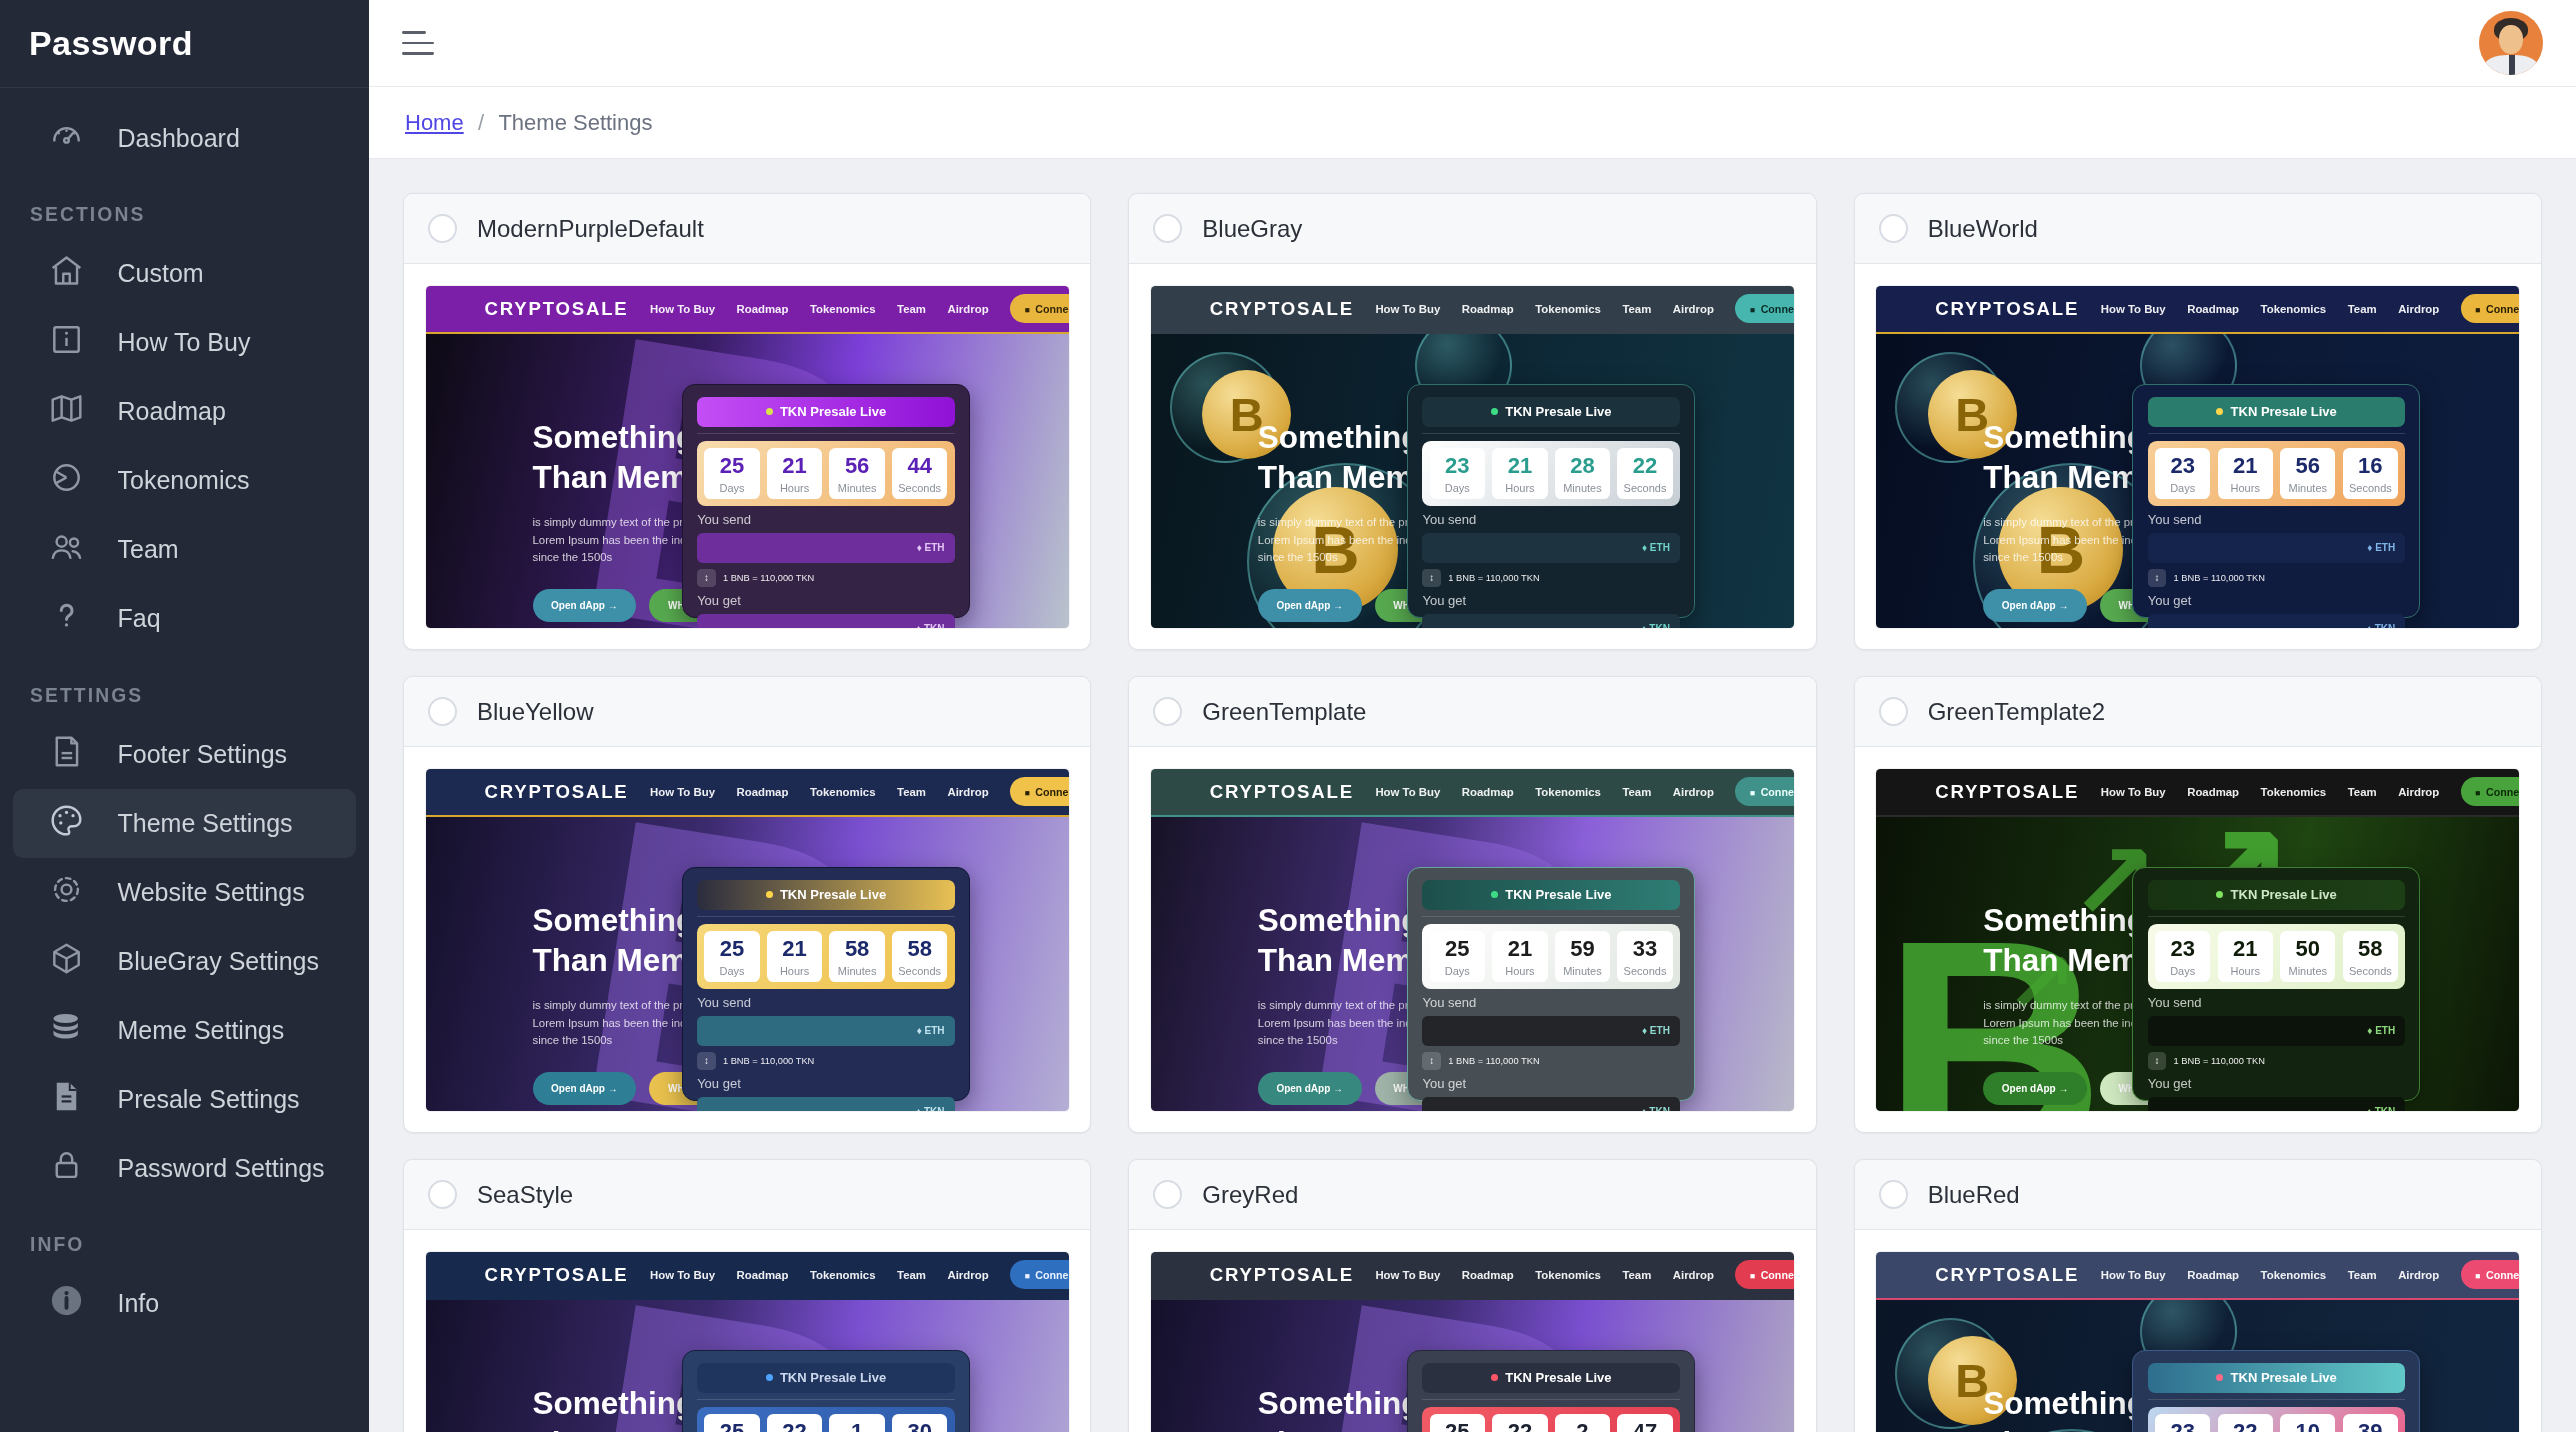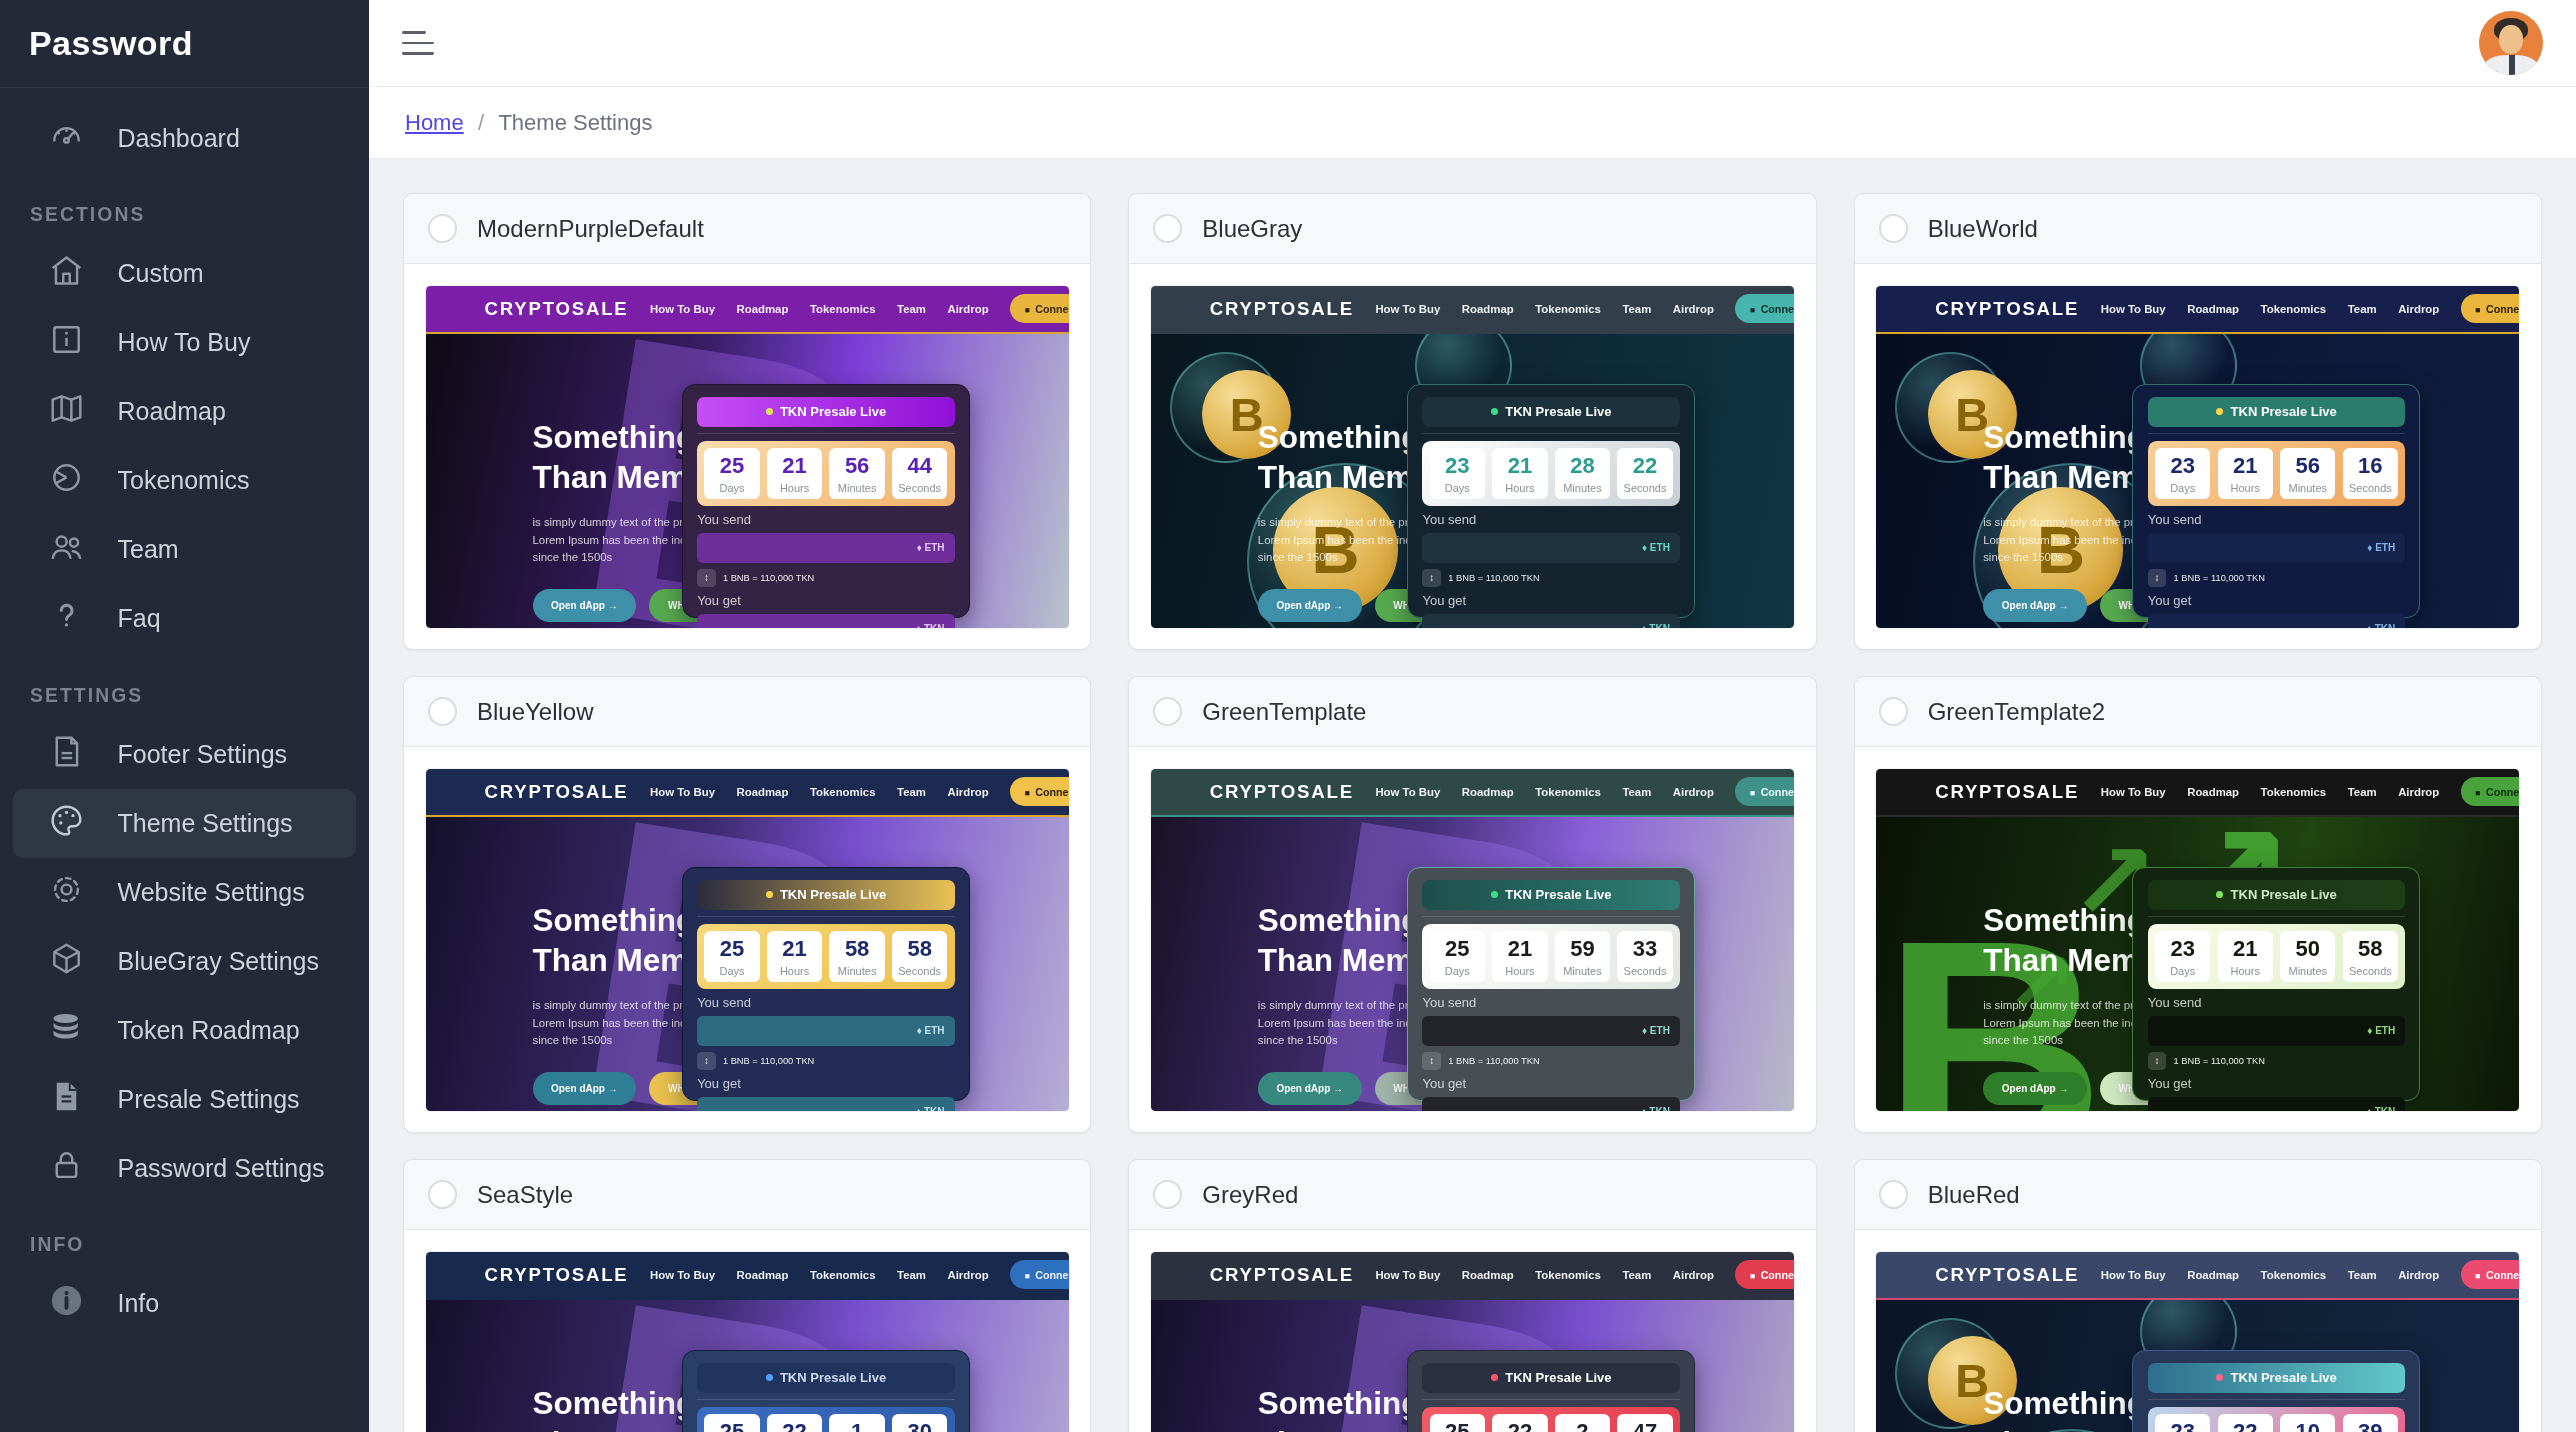--- a/index.html
+++ b/index.html
@@ -225,21 +225,21 @@
               <path d="M12 12 19.5 8M12 12 4.5 8M12 12v8.5"></path>
             </svg></span>
         <span>BlueGray Settings</span>
       </div>
       <div class="item">
         <span><svg width="39" height="39" viewBox="0 0 24 24" fill="currentColor">
               <ellipse cx="11.5" cy="6.5" rx="7.5" ry="2.8"></ellipse>
               <path d="M4 8.7c0 1.5 3.4 2.8 7.5 2.8s7.5-1.3 7.5-2.8v2.6c0 1.5-3.4 2.8-7.5 2.8S4 12.8 4 11.3z"></path>
               <path d="M4 13.4c0 1.5 3.4 2.8 7.5 2.8s7.5-1.3 7.5-2.8V16c0 1.5-3.4 2.8-7.5 2.8S4 17.5 4 16z"></path>
             </svg></span>
-        <span>Token Roadmap</span>
+        <span>Meme Settings</span>
       </div>
       <div class="item">
         <span><svg width="39" height="39" viewBox="0 0 24 24" fill="currentColor">
               <path d="M6 3.5h8l4 4v13H6z"></path>
               <path d="M14 3.5V8h4" fill="none" stroke="#232936" stroke-width="1.2"></path>
               <line x1="9" y1="12" x2="15" y2="12" stroke="#232936" stroke-width="1.4"></line>
               <line x1="9" y1="15" x2="15" y2="15" stroke="#232936" stroke-width="1.4"></line>
             </svg></span>
         <span>Presale Settings</span>
       </div>

